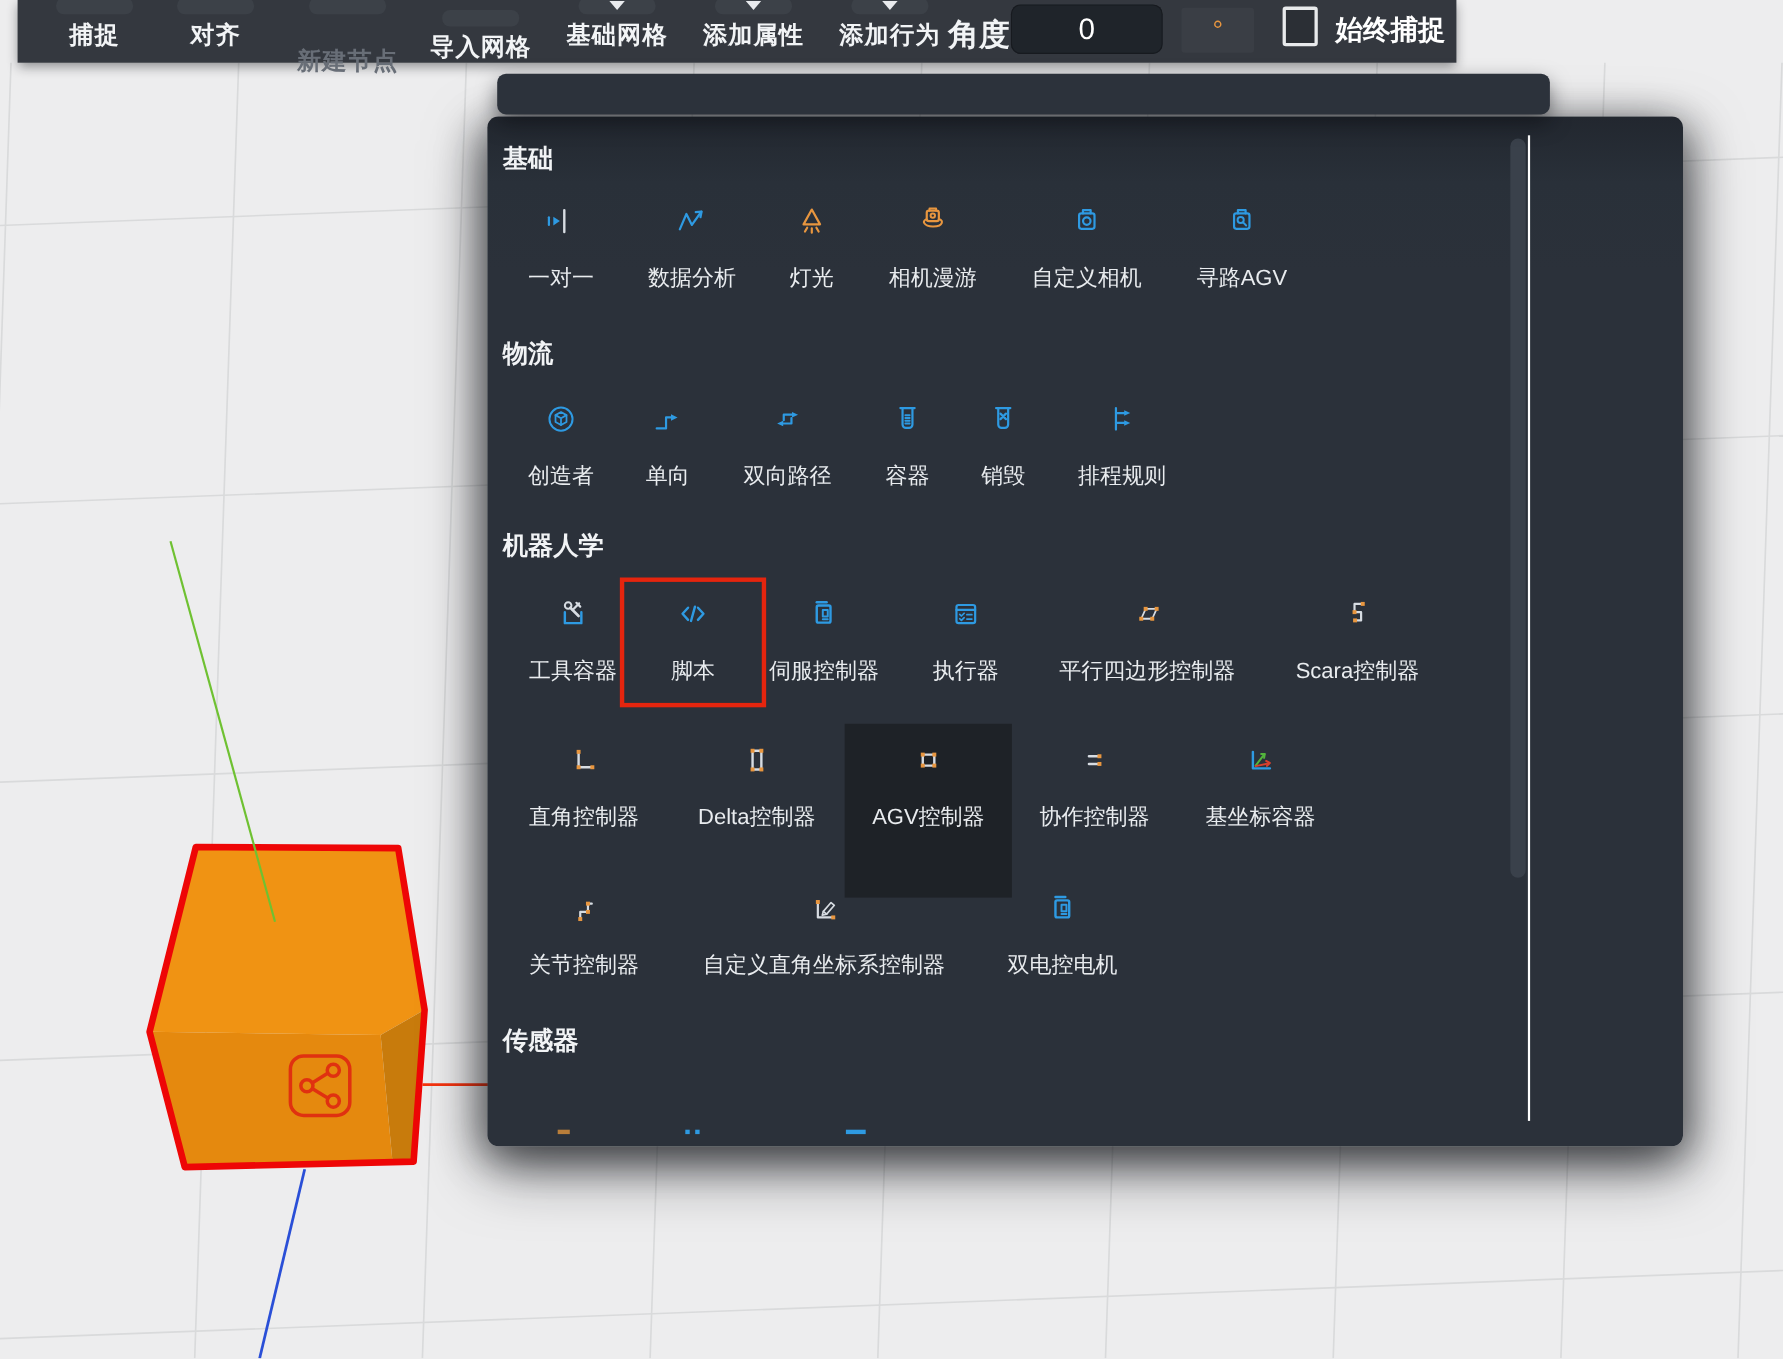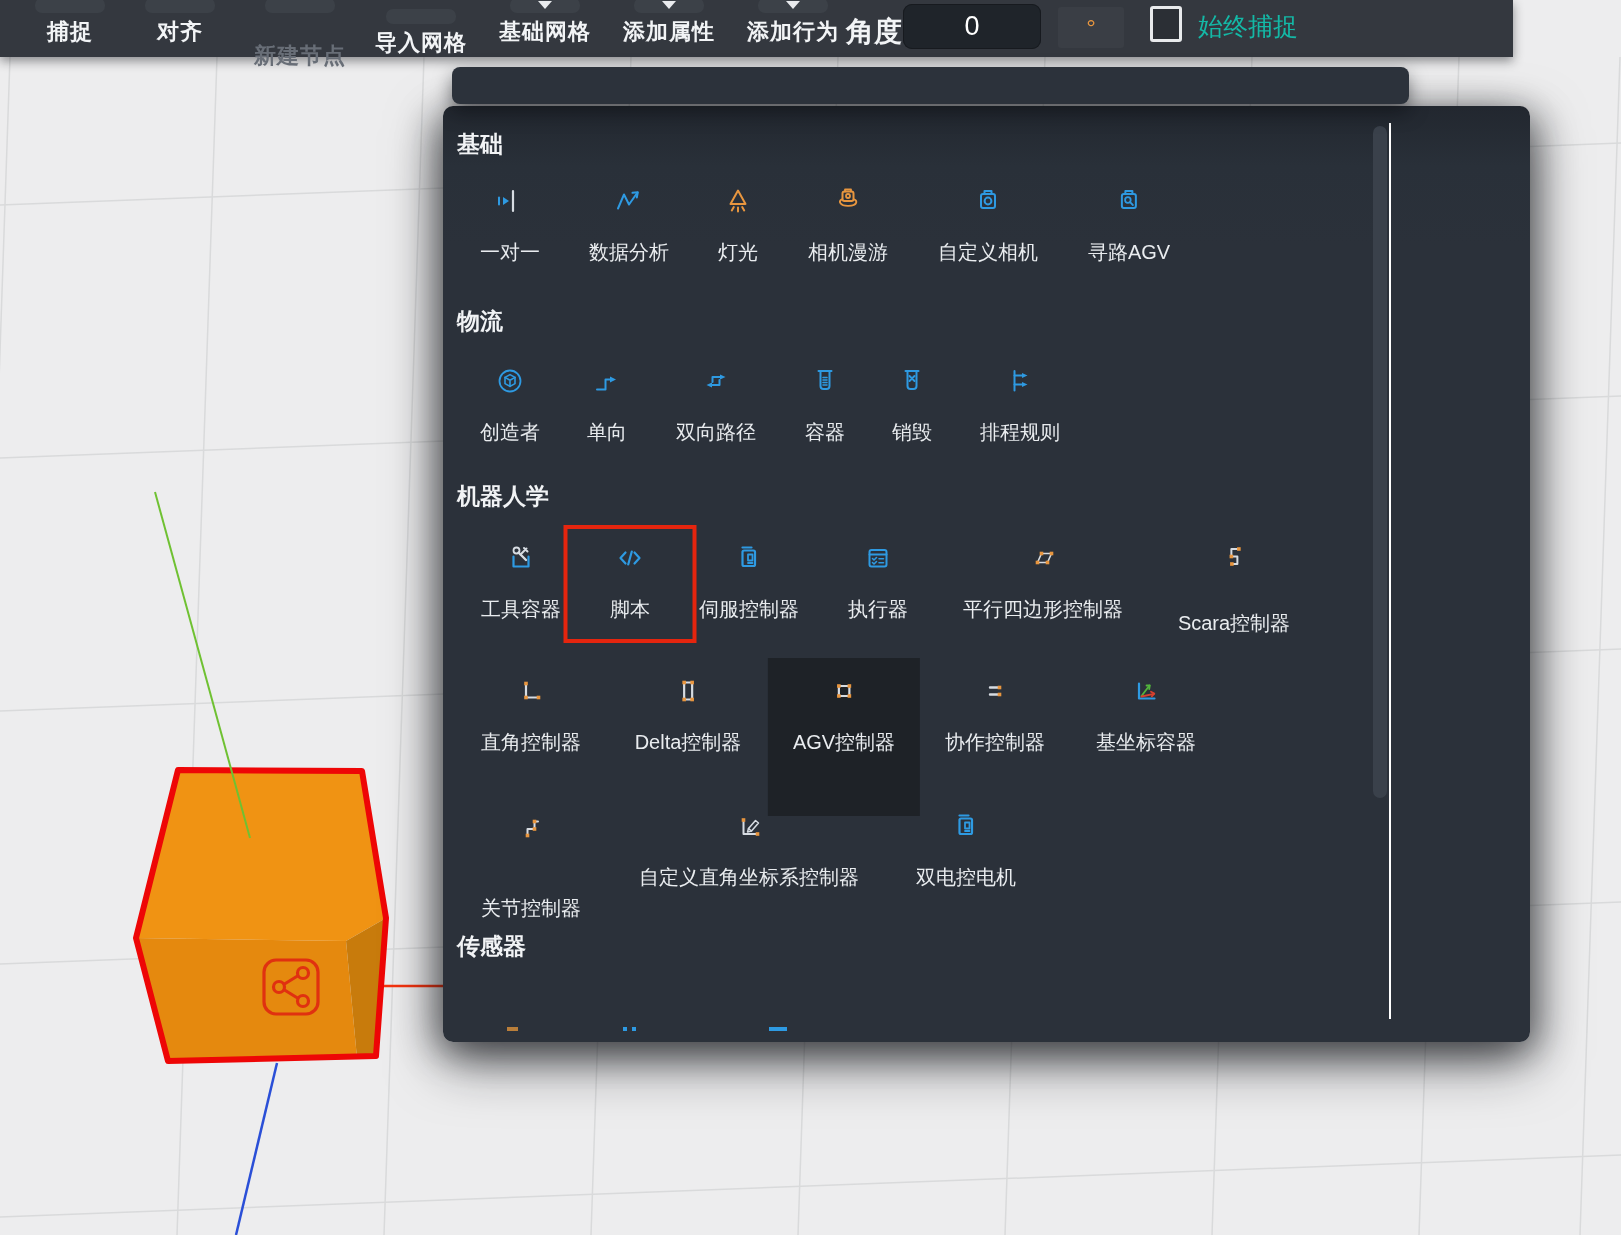--- a/index.html
+++ b/index.html
@@ -4,42 +4,42 @@
 <style>
   * { margin:0; padding:0; box-sizing:border-box; }
   html,body { width:1621px; height:1235px; overflow:hidden; background:#ededee;
     font-family:"Liberation Sans", sans-serif; }
   #screen { position:relative; width:1621px; height:1235px; overflow:hidden; background:#ededee; }
 
   
   #viewport-svg { position:absolute; left:0; top:0; z-index:1; }
 
   
-  #toolbar { position:absolute; left:0; top:0; width:1513px; height:57px; background:#34383f;
+  #toolbar { position:absolute; left:16px; top:0; width:1308px; height:57px; background:#34383f;
     box-shadow:0 4px 10px rgba(18,20,24,.45); z-index:50; }
   .tb-item { position:absolute; top:0; transform:translateX(-50%);
     display:flex; flex-direction:column; align-items:center; cursor:pointer; }
   .tb-btn-top { width:70px; height:15px; margin-top:-2px; background:#3c4148;
     border-radius:7px; display:flex; justify-content:center; align-items:flex-start; }
   .tb-caret { width:0; height:0; margin-top:3px; border-left:7px solid transparent;
     border-right:7px solid transparent; border-top:8px solid #e9ebee; }
   .tb-label { margin-top:4px; font-size:22px; font-weight:700; color:#f2f4f6;
     letter-spacing:1px; white-space:nowrap; }
   .tb-item.disabled .tb-label { color:#686e77;margin-top:28px; }
   #angle-label { position:absolute; left:846px; top:13px; font-size:28px; font-weight:700; color:#f2f4f6; }
   #angle-input { position:absolute; left:903px; top:4px; width:138px; height:45px;
     background:#1f242a; border-radius:9px; box-shadow:inset 0 0 0 1px #171a1f;
     display:flex; align-items:center; justify-content:center;
     color:#ffffff; font-size:27px; cursor:text; }
   #angle-deg-box { position:absolute; left:1058px; top:7px; width:66px; height:41px;
     background:#3a3e45; border-radius:3px; display:flex; align-items:center; justify-content:center;
     color:#e8963f; font-size:24px; }
   #snap-checkbox { position:absolute; left:1150px; top:6px; width:32px; height:36px;
     border:3px solid #e8eaec; border-radius:3px; background:#2b2f35; cursor:pointer; }
-  #snap-label { position:absolute; left:1198px; top:10px; font-size:25px; font-weight:400; color:#14b8a6; }
+  #snap-label { position:absolute; left:1198px; top:10px; font-size:25px; font-weight:700; color:#ffffff; }
 
   
   #palette-search { position:absolute; left:452px; top:67px; width:957px; height:37px; z-index:60;
     background:#2c323b; border:none; outline:none; border-radius:8px;
     box-shadow:0 8px 18px rgba(10,12,16,.5); color:#d8dce1; font-size:18px; padding:0 14px;
     font-family:"Liberation Sans", sans-serif; }
 
   
   #palette { position:absolute; left:443px; top:106px; width:1087px; height:936px; z-index:40;
     background:linear-gradient(180deg,#22272f 0px,#293039 60px,#2b313a 140px,#2b313a 100%);
@@ -330,21 +330,21 @@
             <svg width="32" height="32" viewBox="0 0 32 32" fill="none" stroke-linecap="round" stroke-linejoin="round">
               <path d="M10.5 20.5 L14.5 11.5 H24.5 L20.5 20.5 Z" stroke="#d7dce2" stroke-width="1.6"></path>
     <rect x="8.7" y="18.7" width="3.6" height="3.6" fill="#e8963f"></rect>
               <rect x="12.7" y="9.7" width="3.6" height="3.6" fill="#e8963f"></rect>
               <rect x="22.7" y="9.7" width="3.6" height="3.6" fill="#e8963f"></rect>
               <rect x="18.7" y="18.7" width="3.6" height="3.6" fill="#e8963f"></rect>
             </svg>
           </div>
           <div class="cell-label">平行四边形控制器</div>
         </div>
-        <div class="cell" style="left: 791px; top: 435px; gap: 14px;">
+        <div class="cell" style="left: 791px; top: 435px;">
           <div class="cell-icon">
             <svg width="32" height="32" viewBox="0 0 32 32" fill="none" stroke-linecap="round" stroke-linejoin="round">
               <path d="M21 7 H13.5 V14.5 H19.5 V22 H14" stroke="#d7dce2" stroke-width="2"></path>
     <rect x="19.2" y="5.2" width="3.6" height="3.6" fill="#e8963f"></rect>
               <rect x="11.7" y="12.7" width="3.6" height="3.6" fill="#e8963f"></rect>
               <rect x="12.2" y="20.2" width="3.6" height="3.6" fill="#e8963f"></rect>
             </svg>
           </div>
           <div class="cell-label">Scara控制器</div>
         </div>
@@ -398,21 +398,21 @@
             <svg width="32" height="32" viewBox="0 0 32 32" fill="none" stroke-linecap="round" stroke-linejoin="round">
               <path d="M9 8.5 V23.5 H24.5" stroke="#2e9ae2" stroke-width="2.2"></path>
     <path d="M11.5 21 L19.5 10.5" stroke="#52b43c" stroke-width="1.8"></path>
     <path d="M16.5 10.5 H19.8 L19.2 14" stroke="#52b43c" stroke-width="1.8"></path>
     <path d="M11.5 21.5 L24 18.8" stroke="#d6402e" stroke-width="1.8"></path>
     <path d="M21 16.8 L24.3 18.6 L21.8 21.3" stroke="#d6402e" stroke-width="1.8"></path>
             </svg>
           </div>
           <div class="cell-label">基坐标容器</div>
         </div>
-        <div class="cell" style="left: 88px; top: 703px; gap: 31px;">
+        <div class="cell" style="left: 88px; top: 703px;">
           <div class="cell-icon">
             <svg width="32" height="32" viewBox="0 0 32 32" fill="none" stroke-linecap="round" stroke-linejoin="round">
               <path d="M12.5 25.5 V19 H19.5 V11.5 H23" stroke="#d7dce2" stroke-width="2"></path>
     <rect x="10.7" y="23.7" width="3.6" height="3.6" fill="#e8963f"></rect>
               <rect x="17.7" y="17.2" width="3.6" height="3.6" fill="#e8963f"></rect>
               <rect x="17.7" y="9.7" width="3.6" height="3.6" fill="#e8963f"></rect>
             </svg>
           </div>
           <div class="cell-label">关节控制器</div>
         </div>

